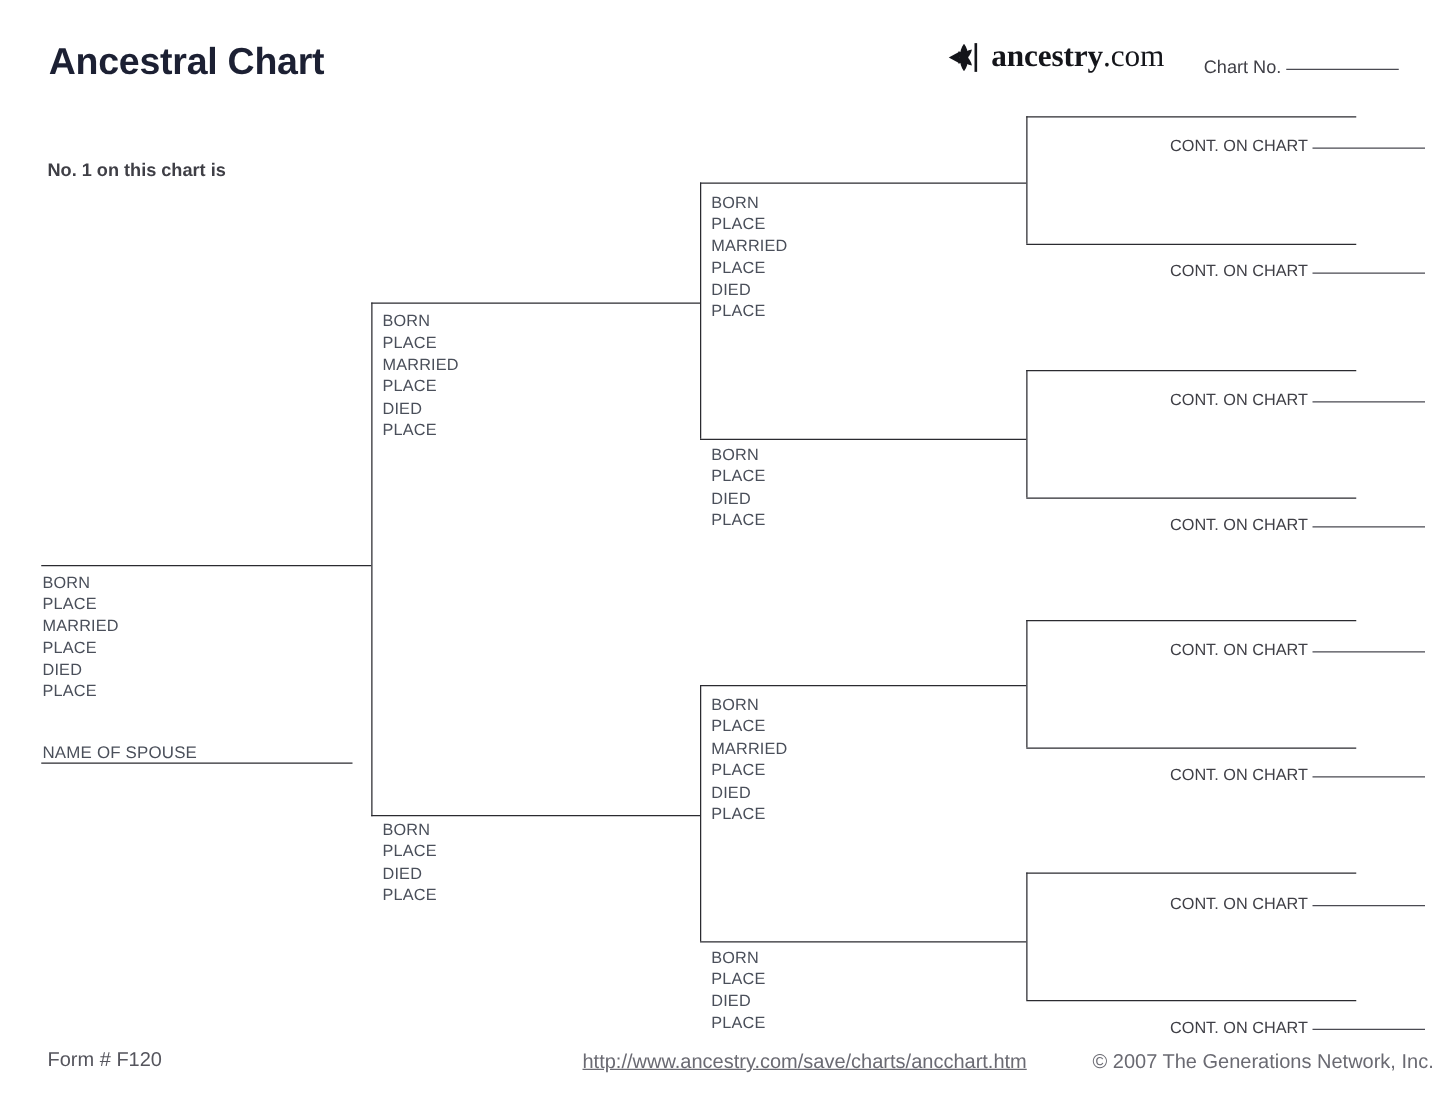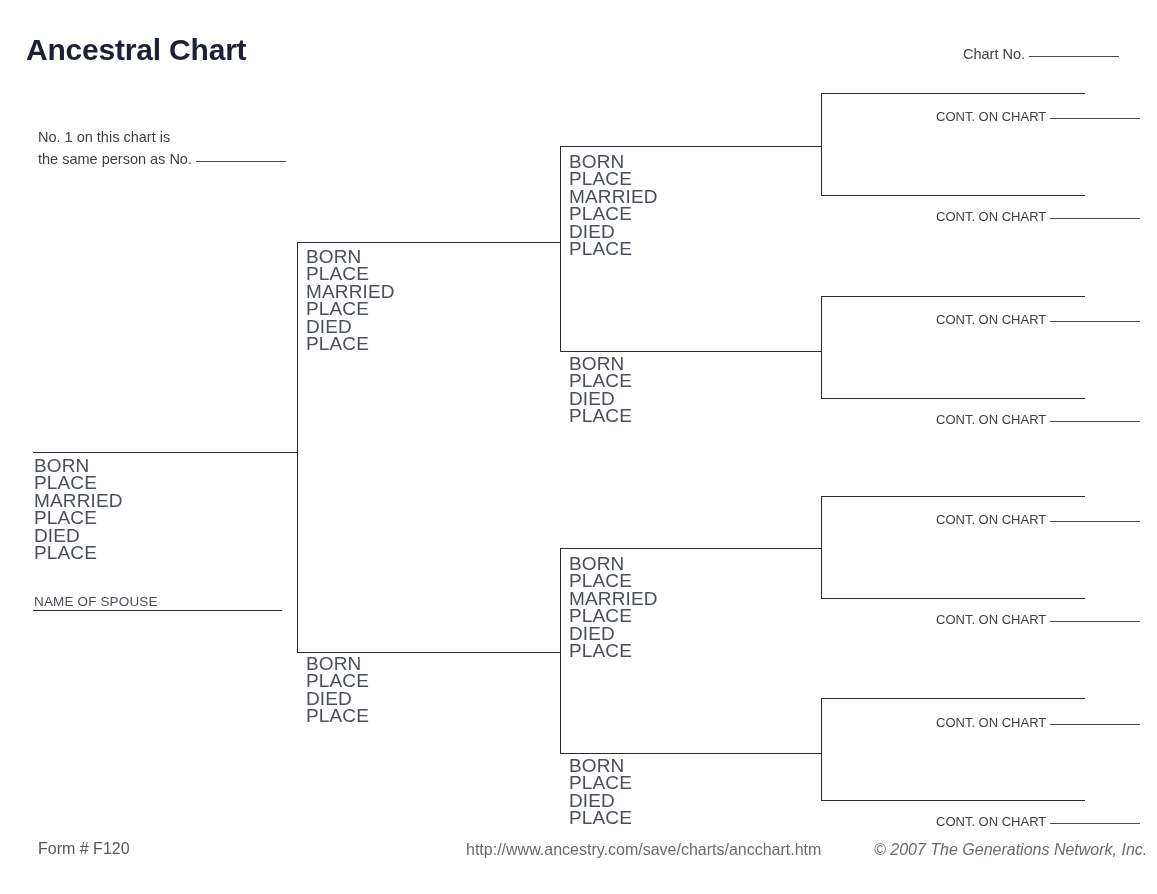--- a/index.html
+++ b/index.html
@@ -15,21 +15,21 @@
     position: relative;
     width: 1157px;
     height: 894px;
     background: #ffffff;
     overflow: hidden;
   }
 
   
   .page-title {
     position: absolute;
-    left: 26px;
+    left: 39px;
     top: 33px;
     font-size: 30px;
     font-weight: bold;
     letter-spacing: -0.2px;
     color: #1c2033;
   }
 
   .brand {
     position: absolute;
     left: 757px;
@@ -64,20 +64,21 @@
 
   
   .note-block {
     position: absolute;
     left: 38px;
     top: 126px;
     font-size: 14.5px;
     line-height: 22px;
     color: #3f3f46;
     white-space: nowrap;
+    font-weight: bold;
   }
   .note-line-2 { display: block; }
   .note-line-3 {
     display: block;
     margin-top: 16px;
     padding-left: 62px;
   }
 
   .fill-line {
     display: inline-block;
@@ -97,21 +98,21 @@
   }
   .vline {
     position: absolute;
     width: 0;
     border-left: 1.3px solid #2b2b30;
   }
 
   
   .fields {
     position: absolute;
-    font-size: 19px;
+    font-size: 13px;
     line-height: 17.4px;
     color: #4a4f5a;
     letter-spacing: 0.15px;
   }
   .fields div { white-space: nowrap; }
 
   .spouse-label {
     position: absolute;
     font-size: 13.5px;
     color: #4a4f5a;
@@ -128,42 +129,52 @@
   }
 
   
   .footer-item {
     position: absolute;
     font-size: 16px;
     color: #55555d;
     white-space: nowrap;
   }
   .footer-form { left: 38px; top: 840px; }
-  .footer-url  { left: 466px; top: 841px; color: #6a6a72; }
-  .footer-copy { left: 874px; top: 841px; color: #6a6a72; font-style: italic; }
+  .footer-url  { left: 466px; top: 841px; color: #6a6a72; text-decoration: underline; }
+  .footer-copy { left: 874px; top: 841px; color: #6a6a72; }
 </style>
 </head>
 <body>
 
 <div id="page">
 
   <div class="page-title">Ancestral Chart</div>
 
+  <div class="brand">
+    <span>
+      <svg class="brand-mark" viewBox="0 0 34 26" xmlns="http://www.w3.org/2000/svg">
+        <g fill="#14151a">
+          <path d="M2.0 13.0 L10.5 8.4 L10.5 11.2 L10.5 14.8 L10.5 17.6 Z"></path>
+          <path d="M17.6 13.0 C17.6 8.6 16.3 4.6 14.2 2.0 C12.1 4.6 10.8 8.6 10.8 13.0 C10.8 17.4 12.1 21.4 14.2 24.0 C16.3 21.4 17.6 17.4 17.6 13.0 Z"></path>
+          <path d="M10.9 12.2 C13.6 9.0 17.3 6.9 20.6 6.6 C20.0 9.8 17.7 13.2 14.6 15.6 C12.9 16.9 11.2 17.7 9.8 18.0 C9.5 16.0 9.9 13.9 10.9 12.2 Z"></path>
+          <path d="M10.9 13.8 C13.6 17.0 17.3 19.1 20.6 19.4 C20.0 16.2 17.7 12.8 14.6 10.4 C12.9 9.1 11.2 8.3 9.8 8.0 C9.5 10.0 9.9 12.1 10.9 13.8 Z"></path>
+          <rect x="22.6" y="1.5" width="2.1" height="23"></rect>
+        </g>
+      </svg>
+    </span>
+    <span class="brand-text"><span class="b-strong">ancestry</span><span class="b-light">.com</span></span>
+  </div>
 
   <div class="chart-no">
     <span>Chart No.</span>
     <span class="fill-line fl-90"></span>
   </div>
 
   <div class="note-block">
     <span>No. 1 on this chart is</span>
-    <span class="note-line-2">
-      <span>the same person as No.</span>
-      <span class="fill-line fl-90"></span>
-    </span>
   </div>
 
   <div class="hline" style="left:33px; top:452px; width:264px;"></div>
   <div class="fields" style="left:34px; top:457px;">
     <div>BORN</div>
     <div>PLACE</div>
     <div>MARRIED</div>
     <div>PLACE</div>
     <div>DIED</div>
     <div>PLACE</div>

